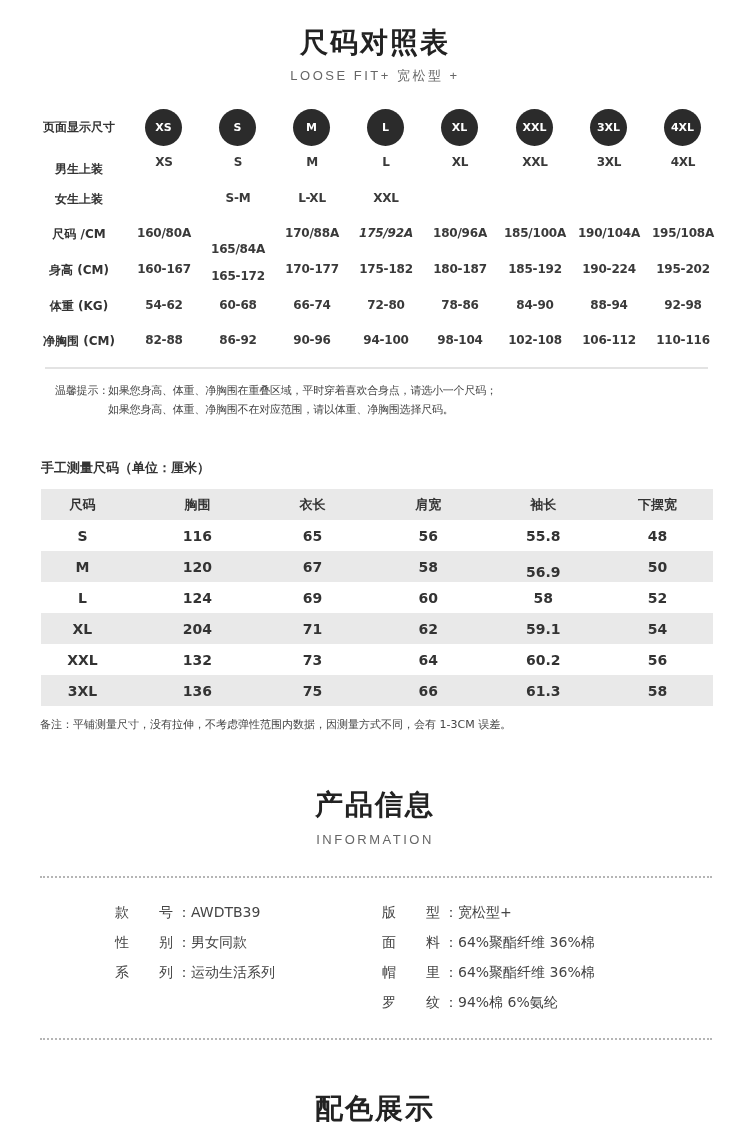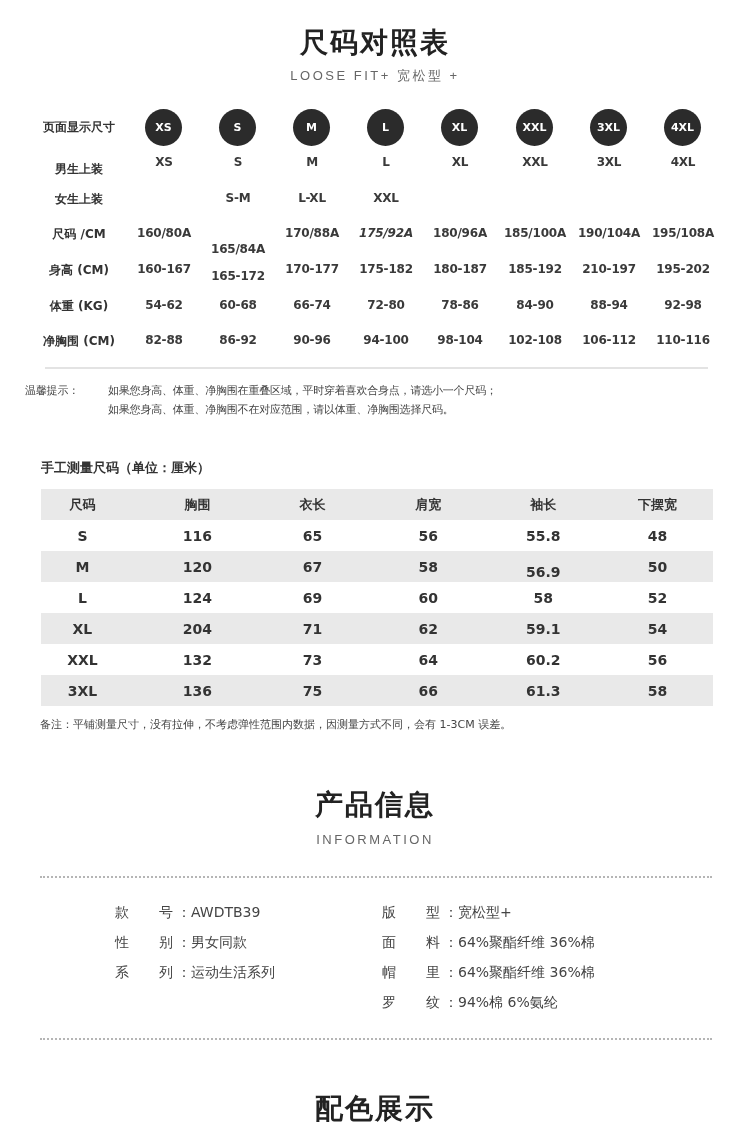--- a/index.html
+++ b/index.html
@@ -101,21 +101,21 @@
   <div class="cell" style="left:497px; top:226px;">185/100A</div>
   <div class="cell" style="left:571px; top:226px;">190/104A</div>
   <div class="cell" style="left:645px; top:226px;">195/108A</div>
 
   <div class="cell" style="left:126px; top:262px;">160-167</div>
   <div class="cell" style="left:200px; top:269px;">165-172</div>
   <div class="cell" style="left:274px; top:262px;">170-177</div>
   <div class="cell" style="left:348px; top:262px;">175-182</div>
   <div class="cell" style="left:422px; top:262px;">180-187</div>
   <div class="cell" style="left:497px; top:262px;">185-192</div>
-  <div class="cell" style="left:571px; top:262px;">210-197</div>
+  <div class="cell" style="left:571px; top:262px;">190-224</div>
   <div class="cell" style="left:645px; top:262px;">195-202</div>
 
   <div class="cell" style="left:126px; top:298px;">54-62</div>
   <div class="cell" style="left:200px; top:298px;">60-68</div>
   <div class="cell" style="left:274px; top:298px;">66-74</div>
   <div class="cell" style="left:348px; top:298px;">72-80</div>
   <div class="cell" style="left:422px; top:298px;">78-86</div>
   <div class="cell" style="left:497px; top:298px;">84-90</div>
   <div class="cell" style="left:571px; top:298px;">88-94</div>
   <div class="cell" style="left:645px; top:298px;">92-98</div>
@@ -125,21 +125,21 @@
   <div class="cell" style="left:274px; top:333px;">90-96</div>
   <div class="cell" style="left:348px; top:333px;">94-100</div>
   <div class="cell" style="left:422px; top:333px;">98-104</div>
   <div class="cell" style="left:497px; top:333px;">102-108</div>
   <div class="cell" style="left:571px; top:333px;">106-112</div>
   <div class="cell" style="left:645px; top:333px;">110-116</div>
 </div>
 
 <div class="hr-solid" style="top:367px;"></div>
 
-<div class="tip" style="left:25px; top:383px;text-align:right;">温馨提示：</div>
+<div class="tip" style="left:55px; top:383px;text-align:right;">温馨提示：</div>
 <div class="tip" style="left:108px; top:383px;">如果您身高、体重、净胸围在重叠区域，平时穿着喜欢合身点，请选小一个尺码；</div>
 <div class="tip" style="left:108px; top:402px;">如果您身高、体重、净胸围不在对应范围，请以体重、净胸围选择尺码。</div>
 
 <div class="m-title">手工测量尺码（单位：厘米）</div>
 
 <div class="m-table">
   <div class="m-row head shade">
     <div class="m-cell" style="width:94px;">尺码</div>
     <div class="m-cell" style="width:126px;">胸围</div>
     <div class="m-cell" style="width:94px;">衣长</div>

